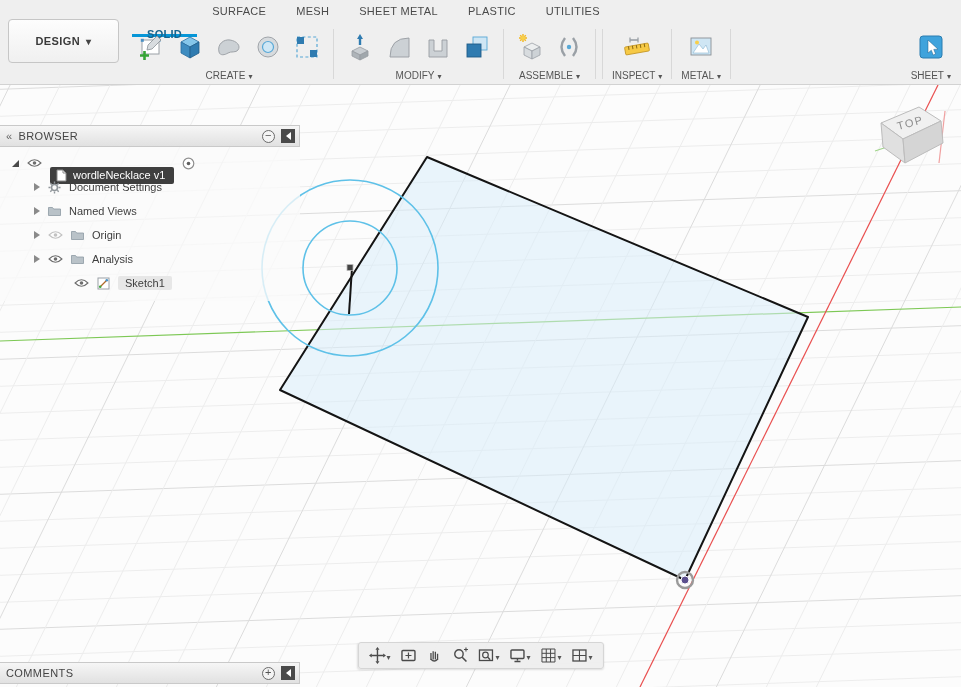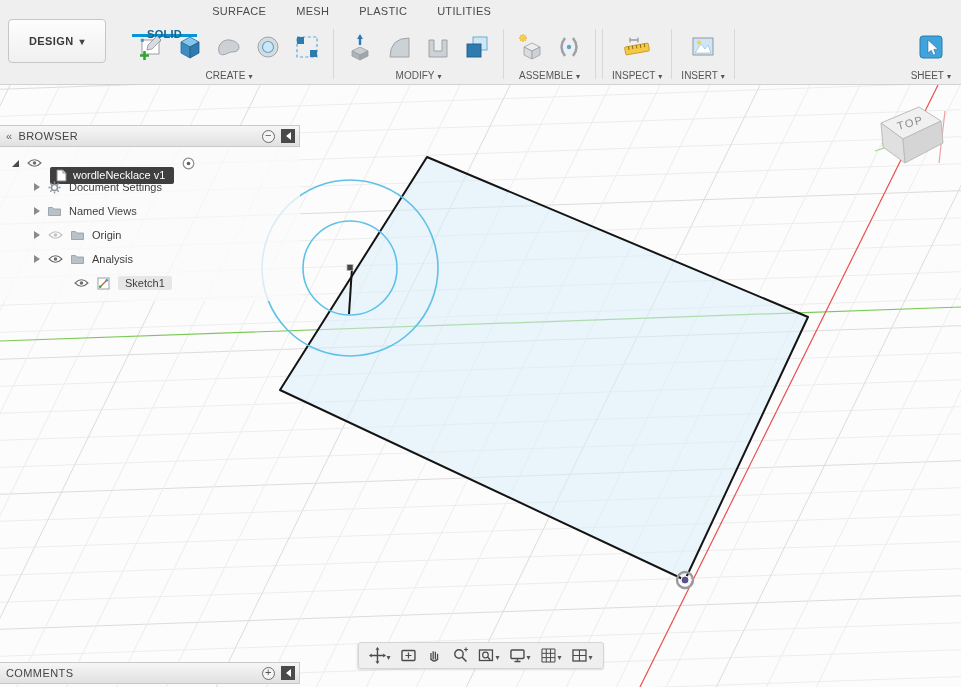--- a/index.html
+++ b/index.html
@@ -5,21 +5,21 @@
   * { box-sizing: border-box; margin: 0; padding: 0; }
   html,body { width:961px; height:687px; }
   body { font-family: "Liberation Sans", sans-serif; background:#fff; overflow:hidden; }
   .app { position:relative; width:961px; height:687px; overflow:hidden; background:#fcfcfc; }
 
   
   .ribbon { position:absolute; top:0; left:0; width:961px; height:85px; background:#efefef; border-bottom:1px solid #d2d2d2; z-index:30; }
   .tabbar { display:flex; margin-left:132px; height:25px; align-items:stretch; }
   .tab { display:flex; align-items:center; padding:0 15px; font-size:11px; color:#4a4a4a; letter-spacing:.3px; cursor:default; border-bottom:3px solid transparent; }
   .tab.active { color:#17658f; font-weight:bold; border-bottom:3px solid #0696d7;margin-top:34px; }
-  .design-btn { position:absolute; top:19px; left:8px; width:98px; height:44px; background:linear-gradient(#fdfdfd,#f0f0f0); border:1px solid #c6c6c6; border-radius:4px; display:flex; align-items:center; justify-content:center; gap:6px; font-size:11px; font-weight:bold; color:#3a3a3a; letter-spacing:.4px; }
+  .design-btn { position:absolute; top:19px; left:8px; width:111px; height:44px; background:linear-gradient(#fdfdfd,#f0f0f0); border:1px solid #c6c6c6; border-radius:4px; display:flex; align-items:center; justify-content:center; gap:6px; font-size:11px; font-weight:bold; color:#3a3a3a; letter-spacing:.4px; }
   .groups { display:flex; margin-left:128px; height:60px; align-items:stretch; }
   .group { display:flex; flex-direction:column; align-items:center; justify-content:space-between; padding:2px 6px 4px; }
   .icons { display:flex; align-items:center; gap:5px; height:40px; }
   .tool { background:none; border:none; width:34px; height:36px; display:flex; align-items:center; justify-content:center; cursor:pointer; }
   .tool svg { width:30px; height:30px; }
   .glabel { display:flex; align-items:center; gap:3px; font-size:10px; color:#555; cursor:pointer; }
   .vsep { width:1px; background:#d8d8d8; margin:4px 3px 6px; }
   .caret::after { content:"\25BE"; font-size:8px; color:#555; }
   .caret.big::after { font-size:10px; color:#444; }
   .group-select { margin-left:auto; margin-right:4px; }
@@ -303,20 +303,21 @@
 
   <div class="ribbon">
     <div class="design-btn">
       <span>DESIGN</span>
       <span class="caret big"></span>
     </div>
     <div class="tabbar">
       <div class="tab active">SOLID</div>
       <div class="tab">SURFACE</div>
       <div class="tab">MESH</div>
+      <div class="tab">SHEET METAL</div>
       <div class="tab">PLASTIC</div>
       <div class="tab">UTILITIES</div>
     </div>
     <div class="groups">
 
       <div class="group">
         <div class="icons">
           <button class="tool">
               <svg viewBox="0 0 30 30">
                 <rect x="6" y="8" width="17" height="14" fill="#fff" stroke="#9aa0a6"></rect>
@@ -448,21 +449,21 @@
         <div class="icons">
           <button class="tool">
               <svg viewBox="0 0 30 30">
                 <rect x="5" y="6" width="20" height="17" fill="#cfe6f4" stroke="#8a9096" stroke-width=".9"></rect>
                 <polygon points="7,21 13,12 17,17 20,13 23,21" fill="#fff" stroke="#8ab6d2" stroke-width=".6"></polygon>
                 <circle cx="11" cy="10.5" r="2" fill="#f8cf4a"></circle>
               </svg>
             </button>
         </div>
         <div class="glabel">
-            <span>INSERT</span>
+            <span>METAL</span>
             <span class="caret"></span>
           </div>
       </div>
       <div class="vsep"></div>
 
       <div class="group group-select">
         <div class="icons">
           <button class="tool">
               <svg viewBox="0 0 30 30">
                 <rect x="4" y="4" width="22" height="22" rx="3" fill="#3fa3dc" stroke="#2b7db0"></rect>

